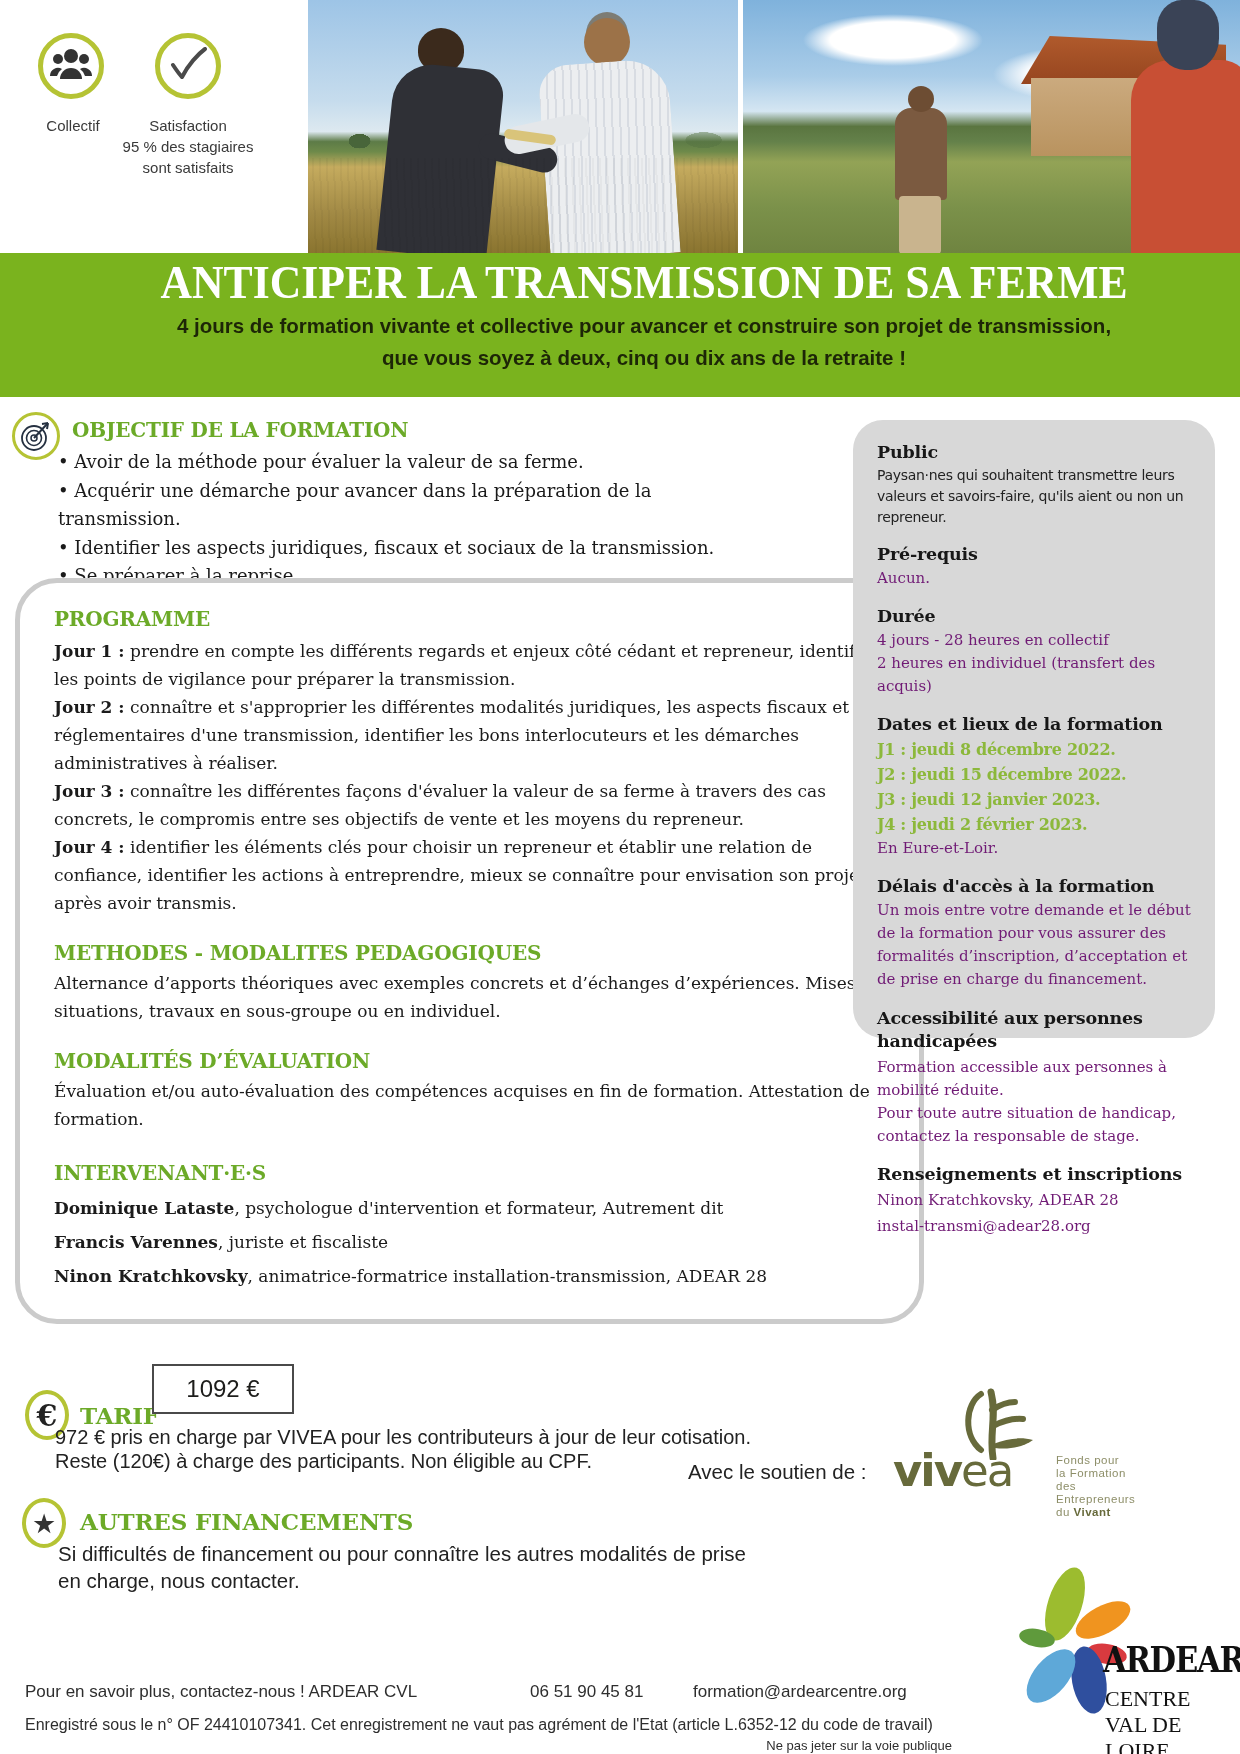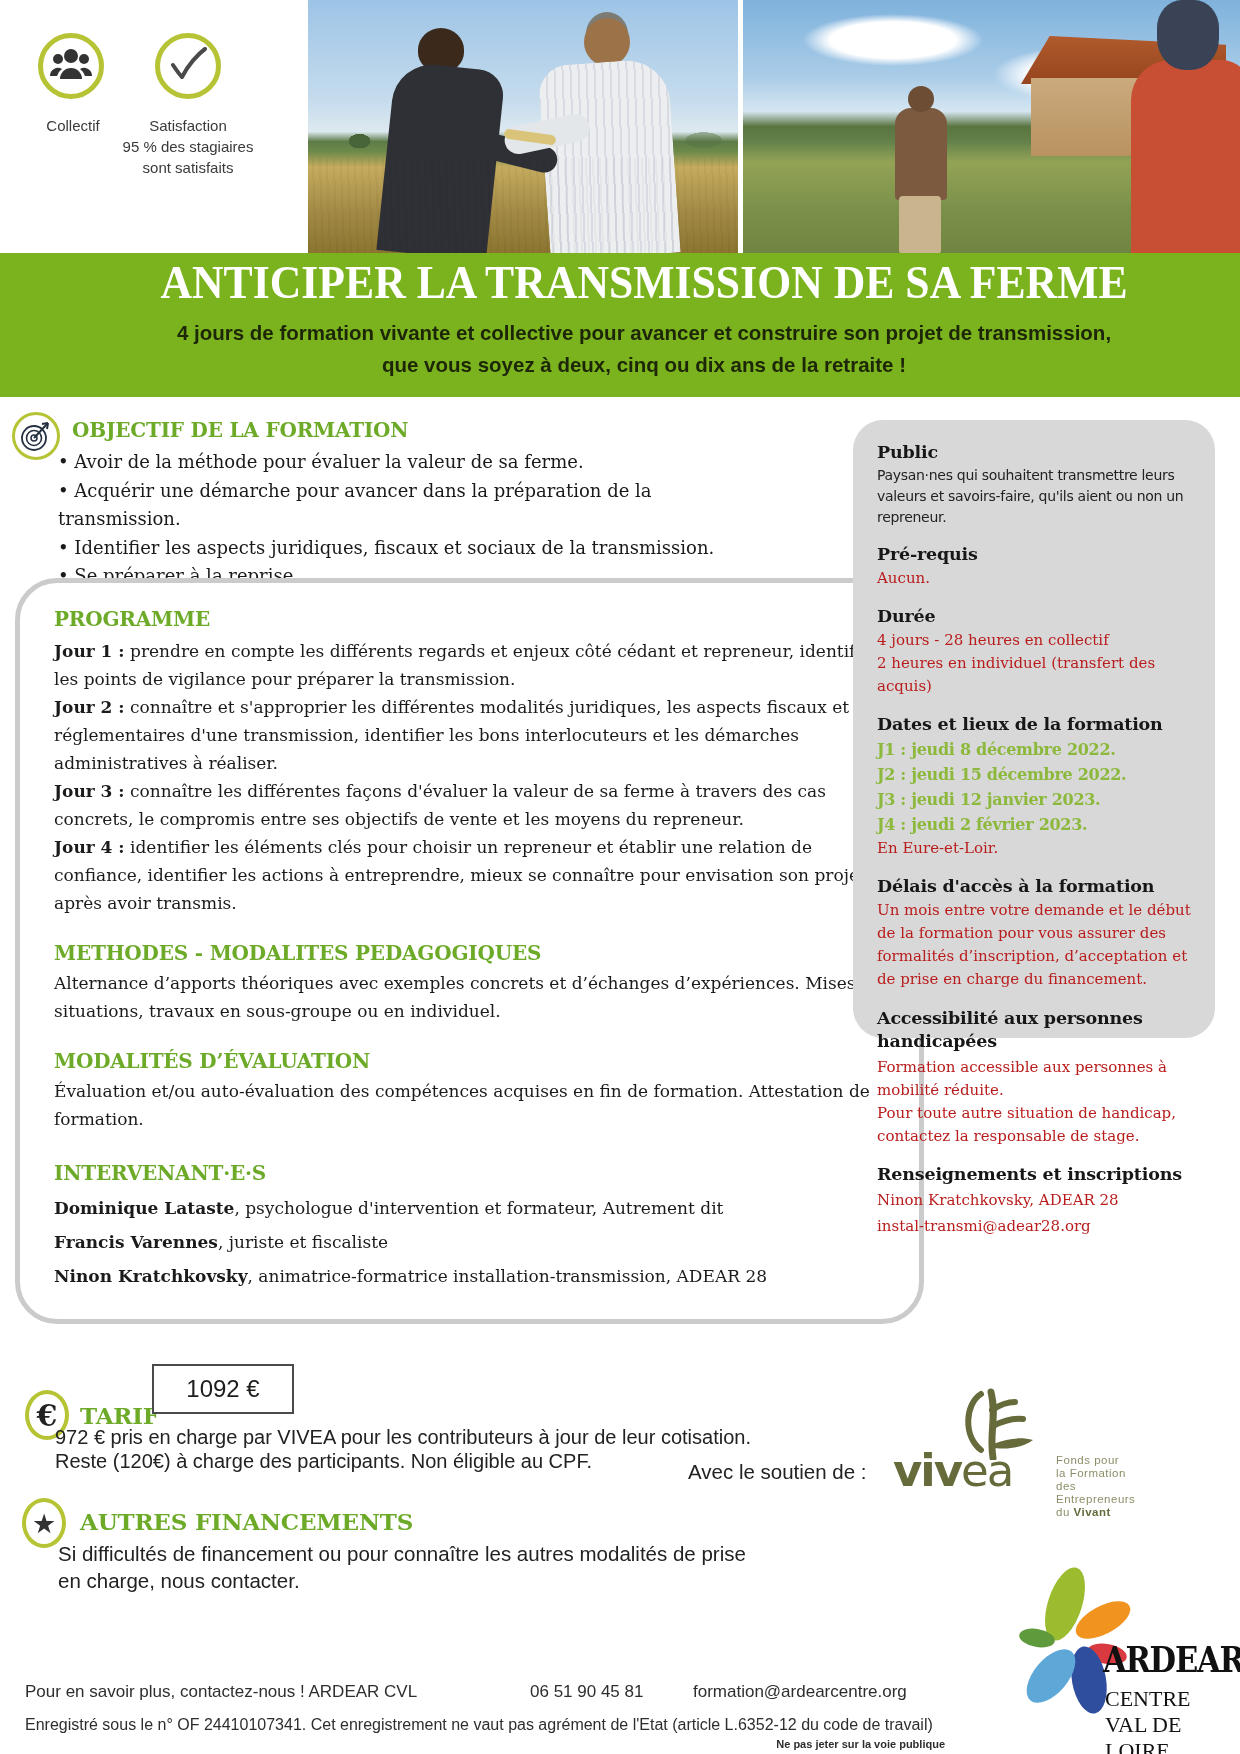--- a/index.html
+++ b/index.html
@@ -41,21 +41,21 @@
   .p-brown-body { left:152px; top:108px; width:52px; height:92px; background:#7b5a40; border-radius:16px 16px 4px 4px; }
   .p-brown-head { left:165px; top:86px; width:26px; height:26px; background:#6d4d33; border-radius:50%; }
   .p-brown-legs { left:156px; top:196px; width:42px; height:58px; background:#c9b48e; border-radius:4px; }
   .p-red-body { left:388px; top:60px; width:120px; height:195px; background:#c84f34; border-radius:40px 30px 0 0; }
   .p-red-head { left:414px; top:0px; width:62px; height:70px; background:#3a4356; border-radius:40% 40% 45% 45%; }
 
   
   .banner { position:absolute; left:0; top:253px; width:1240px; height:144px; background:#7ab31e; text-align:center;padding-left:48px; }
   .banner-title { margin-top:2px; font-family:"Liberation Serif", serif; font-weight:700; font-size:47px; letter-spacing:0; color:#ffffff; transform:scaleX(.93); }
   .banner-sub { font-family:"Liberation Sans", sans-serif; font-weight:700; font-size:20.5px; color:#1d2607; line-height:32px; }
-  .banner-sub.first { margin-top:8px; }
+  .banner-sub.first { margin-top:1px; }
 
   
   .green-h { font-family:"DejaVu Serif", serif; font-weight:700; color:#6caa28; font-size:20px; letter-spacing:-.2px; }
 
   
   .obj-icon { position:absolute; left:12px; top:412px; width:48px; height:48px; border:3px solid #b5c334; border-radius:50%; background:#fff; display:flex; align-items:center; justify-content:center; }
   .obj-heading { position:absolute; left:72px; top:418px; }
   .obj-list { position:absolute; left:58px; top:448px; width:710px; list-style:none; font-size:18px; line-height:28.5px; color:#1a1a1a; }
   .obj-list li::before { content:"•  "; }
 
@@ -67,21 +67,21 @@
   .mid-h { margin-top:24px; margin-bottom:4px; }
   .intervenant-line { font-size:17px; line-height:34px; }
   .intervenant-line b { font-weight:700; }
   .interv-h { margin-top:28px; margin-bottom:6px; }
 
   
   .sidebar { position:absolute; left:853px; top:420px; width:362px; height:618px; background:#d8d8d8; border-radius:30px; padding:22px 14px 0 24px; }
   .sb-h { font-family:"DejaVu Serif", serif; font-weight:700; font-size:17.5px; color:#171717; margin-bottom:3px; letter-spacing:-.2px; }
   .sb-h.spaced { margin-top:16px; }
   .sb-sans { font-family:"DejaVu Sans", sans-serif; font-size:14px; line-height:21px; letter-spacing:-.3px; color:#222; }
-  .sb-serif { font-size:15px; line-height:23px; color:#b91c1c; }
+  .sb-serif { font-size:15px; line-height:23px; color:#701a75; }
   .sb-date { font-weight:700; font-size:16px; line-height:25px; color:#8cb83b; letter-spacing:-.3px; }
 
   
   .euro-icon { position:absolute; left:25px; top:1390px; width:44px; height:50px; border:4px solid #b5c334; border-radius:50%; display:flex; align-items:center; justify-content:center; font-weight:700; font-size:30px; color:#222; background:#fff; }
   .tarif-h { position:absolute; left:80px; top:1402px; font-size:23px; }
   .price-box { position:absolute; left:152px; top:1364px; width:142px; height:50px; border:2px solid #4a4a4a; display:flex; align-items:center; justify-content:center; font-family:"Liberation Sans", sans-serif; font-size:24px; color:#1d1d1b; background:#fff; }
   .tarif-text { position:absolute; left:55px; font-family:"Liberation Sans", sans-serif; font-size:20px; color:#222; }
   .t1 { top:1426px; } .t2 { top:1450px; }
   .support-label { position:absolute; left:688px; top:1460px; font-family:"Liberation Sans", sans-serif; font-size:20.5px; color:#222; }
 
@@ -97,21 +97,21 @@
   .star-icon { position:absolute; left:22px; top:1498px; width:44px; height:50px; border:4px solid #b5c334; border-radius:50%; display:flex; align-items:center; justify-content:center; font-size:27px; color:#333; background:#fff; }
   .autres-h { position:absolute; left:80px; top:1508px; font-size:23px; }
   .autres-text { position:absolute; left:58px; top:1540px; width:700px; font-family:"Liberation Sans", sans-serif; font-size:20.5px; line-height:27px; color:#222; }
 
   
   .foot { position:absolute; font-family:"Liberation Sans", sans-serif; color:#2e2e2e; }
   .f-contact { left:25px; top:1682px; font-size:17px; }
   .f-phone { left:530px; top:1682px; font-size:17px; }
   .f-email { left:693px; top:1682px; font-size:17px; }
   .f-reg { left:25px; top:1716px; font-size:16px; }
-  .f-disc { top:1738px; right:295px; font-size:11px;font-weight:bold; }
+  .f-disc { top:1738px; right:288px; font-size:13px; }
 
   
   .ardear { position:absolute; left:995px; top:1552px; width:245px; height:200px; }
   .ardear-flower { position:absolute; left:20px; top:10px; }
   .ardear-name { position:absolute; left:108px; top:86px; font-family:"DejaVu Serif", serif; font-weight:700; font-size:36px; color:#111; letter-spacing:-1.5px; transform:scaleX(.85); transform-origin:left; }
   .ardear-l1 { position:absolute; left:110px; top:134px; font-family:"Liberation Serif", serif; font-size:22px; color:#111; }
   .ardear-l2 { position:absolute; left:110px; top:160px; font-family:"Liberation Serif", serif; font-size:22px; color:#111; }
 </style>
 </head>
 <body>

